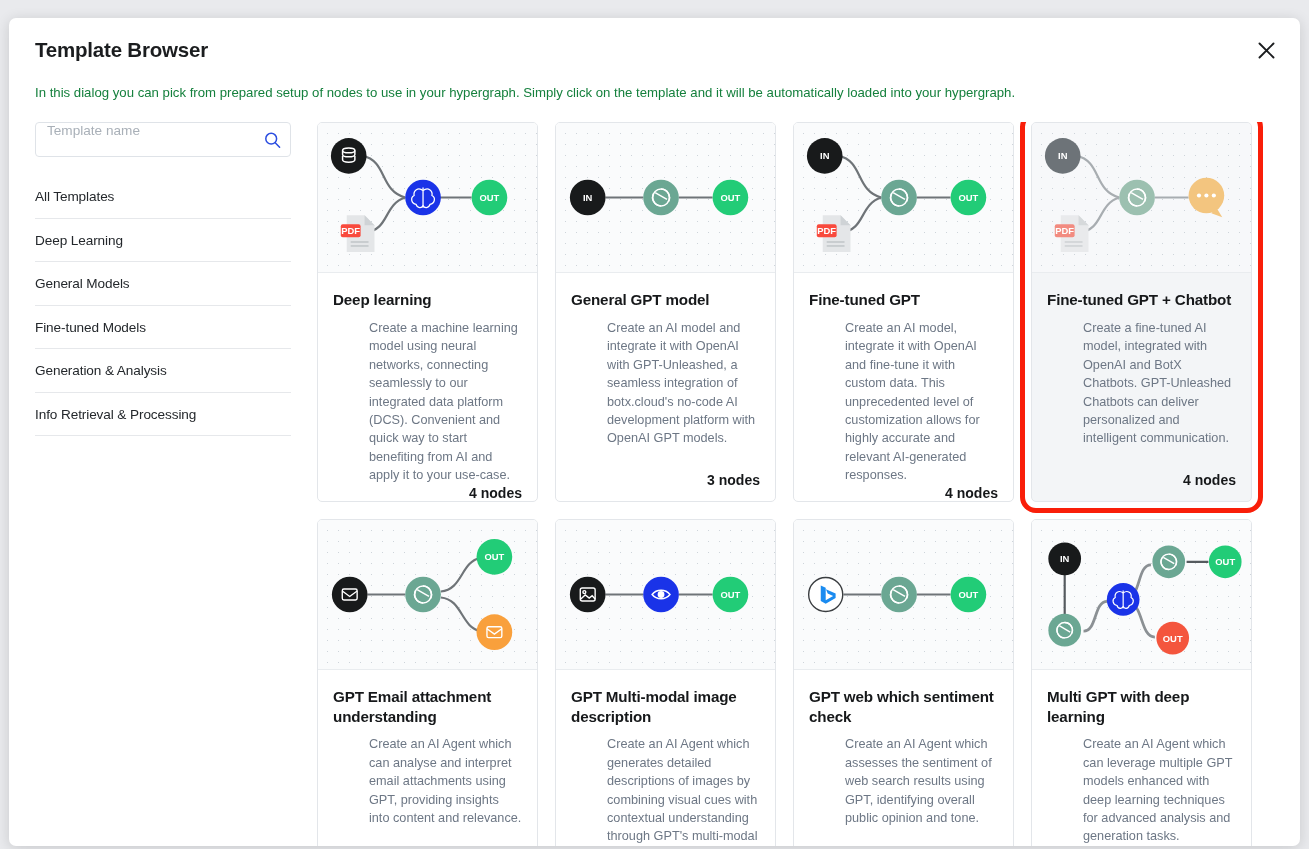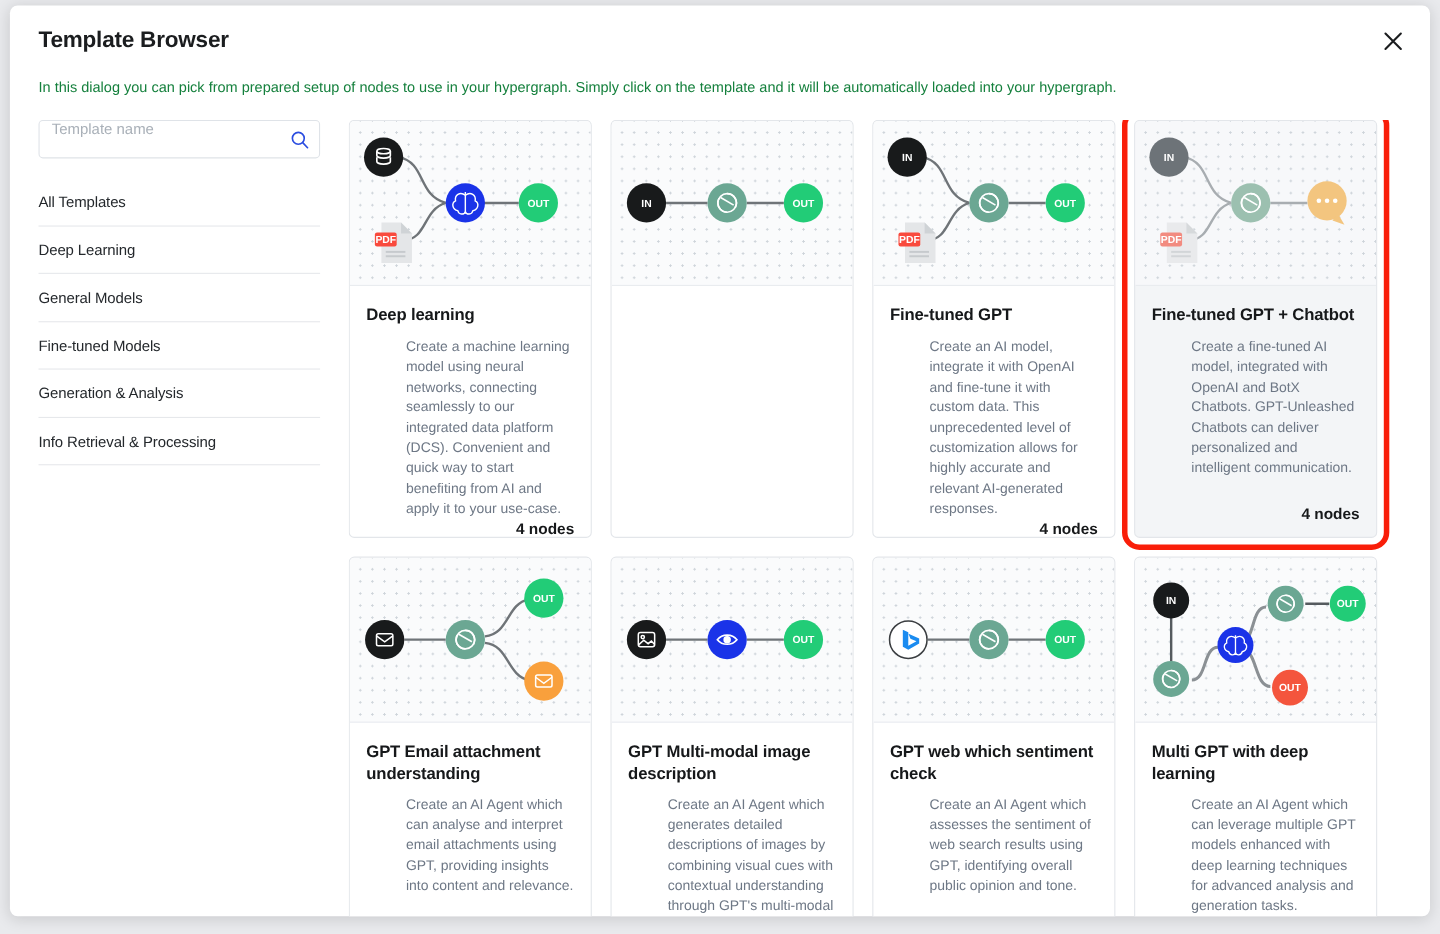--- a/index.html
+++ b/index.html
@@ -4,21 +4,21 @@
 <style>
   * { box-sizing: border-box; margin: 0; padding: 0; }
   html, body {
     width: 1309px; height: 849px;
     background: #e9eaed;
     font-family: "Liberation Sans", sans-serif;
     overflow: hidden;
   }
   .dialog {
     position: absolute;
-    left: 9px; top: 5px;
+    left: 9px; top: 18px;
     width: 1291px; height: 828px;
     background: #ffffff;
     border-radius: 7px;
     box-shadow: 0 2px 14px rgba(0,0,0,.14);
     overflow: hidden;
   }
   .dlg-header {
     position: relative;
     padding: 20px 26px 0 26px;
   }
@@ -257,20 +257,25 @@
               <g stroke="#fff" stroke-width="1.5" fill="none">
                 <circle cx="106" cy="75" r="8.5"></circle>
                 <path d="M106 66.5 a8.5 8.5 0 0 1 7.4 12.7"></path>
                 <path d="M106 83.5 a8.5 8.5 0 0 1 -7.4 -12.7"></path>
                 <path d="M100 70 l12 7"></path>
               </g>
               <circle cx="176" cy="75" r="18" fill="#22cc77"></circle>
               <text x="176" y="78.5" class="nlabel" text-anchor="middle">OUT</text>
             </svg>
           </div>
+          <div class="card-body">
+            <div class="card-title">General GPT model</div>
+            <div class="card-desc">Create an AI model and integrate it with OpenAI with GPT-Unleashed, a seamless integration of botx.cloud's no-code AI development platform with OpenAI GPT models.</div>
+            <div class="card-nodes">3 nodes</div>
+          </div>
         </div>
 
         <div class="card row1">
           <div class="card-graph">
             <svg class="graph-svg" viewBox="0 0 221 150">
               <path d="M45 33 C 70 38, 62 68, 88 75" fill="none" stroke="#6f7478" stroke-width="2.2"></path>
               <path d="M48 110 C 72 108, 66 82, 88 75" fill="none" stroke="#6f7478" stroke-width="2.2"></path>
               <line x1="124" y1="75" x2="158" y2="75" stroke="#6f7478" stroke-width="2.2"></line>
               <circle cx="31" cy="33" r="18" fill="#181a1b"></circle>
               <text x="31" y="36.5" class="nlabel" text-anchor="middle">IN</text>

